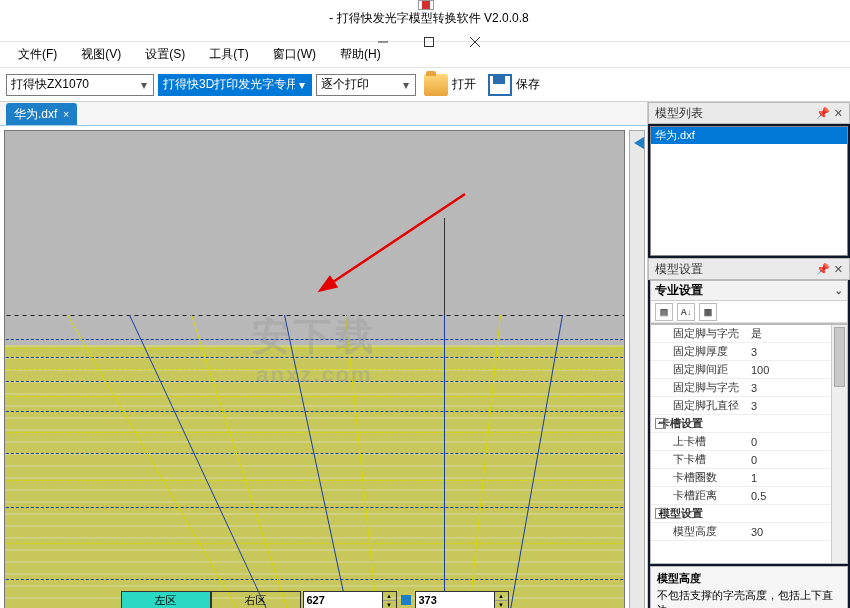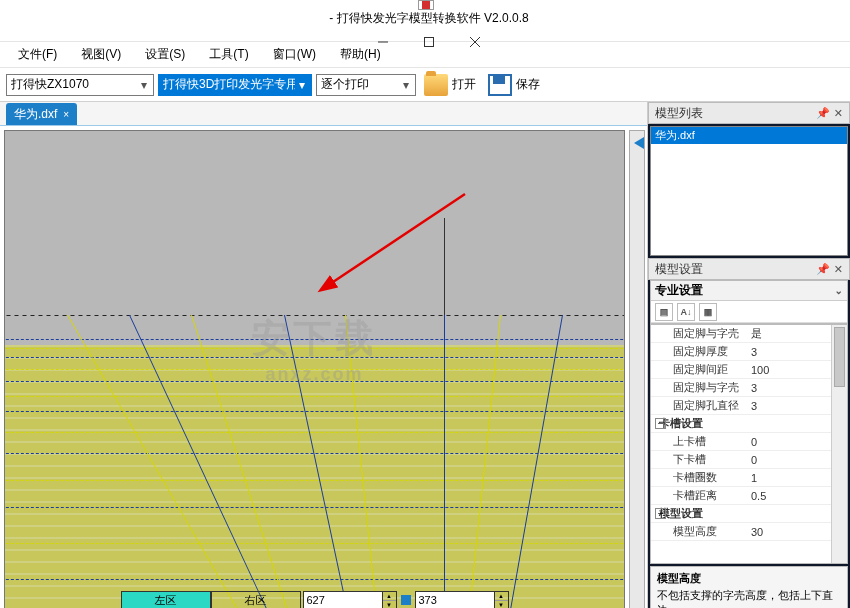--- a/index.html
+++ b/index.html
@@ -59,28 +59,28 @@
 .gfill { position:absolute; left:-30%; right:-30%; top:30px; bottom:0; background: repeating-linear-gradient(#e8e84a, #e8e84a 2px, #d6d600 2px, #d6d600 12px); opacity:0.5; }
 
 .pole { position:absolute; left:71%; top:18%; width:1px; height:20%; background:#333; }
 
 
 .arrow { position:absolute; left:50%; top:12%; width:160px; height:110px; }
 .arrow svg { overflow:visible; }
 
 
 .wm { position:absolute; left:50%; top:45%; transform:translate(-50%,-50%); color: rgba(150,150,150,0.35); font-size:38px; font-weight:bold; letter-spacing:4px; pointer-events:none; text-align:center;}
-.wm .sub { font-size:18px; letter-spacing:2px;}
+.wm .sub { font-size:22px; letter-spacing:2px;}
 
 
 .zone { position:absolute; left:50%; bottom:6px; transform:translateX(-50%); display:flex; align-items:center; gap:2px;}
 .zone .row { display:flex; }
 .zone .zb { width:90px; height:18px; border:1px solid #333; display:flex; align-items:center; justify-content:center; font-size:11px; cursor:pointer;}
 .zone .zb.active { background:#2bd8c4; }
-.zone input { width:80px; height:18px; border:1px solid #333; text-align:left; padding:0 3px; font-size:11px;}
+.zone input { width:80px; height:18px; border:1px solid #333; text-align:left; padding:0 3px; font-size:11px;font-weight:bold;}
 .zone .slider-dot { width:10px; height:10px; background:#1e7fc9; margin: -1px 4px 0; align-self:center;}
 .zone .arrs { width:14px; height:18px; border:1px solid #333; border-left:none; display:flex; flex-direction:column;}
 .zone .arrs div { flex:1; font-size:6px; text-align:center; line-height:8px; border-bottom:1px solid #999;}
 .zone .arrs div:last-child{border:none;}
 
 
 .vscroll { width:16px; background:#e8e8e8; border:1px solid #aaa; margin:4px 2px 4px 0; position:relative;}
 .vscroll .marker { position:absolute; right:0; top:6px; width:0; height:0; border-top:6px solid transparent; border-bottom:6px solid transparent; border-right:10px solid #1e7fc9;}
 
 

